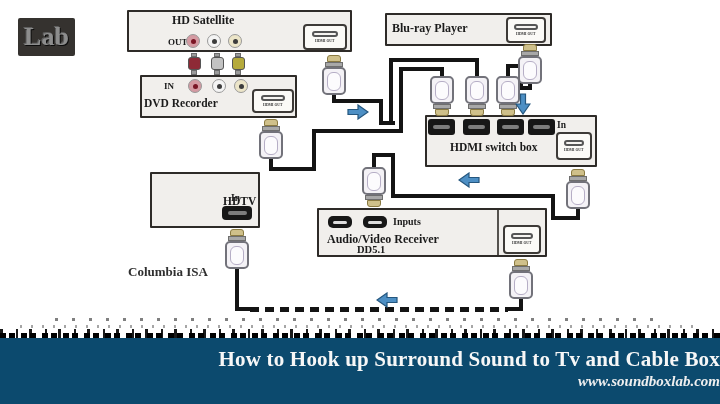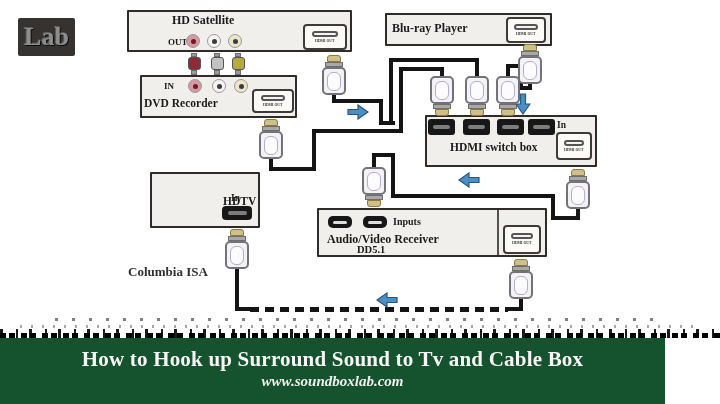--- a/index.html
+++ b/index.html
@@ -48,21 +48,21 @@
   .credit{position:absolute;left:128px;top:264px;font-weight:bold;font-size:13px;color:#2f2f2f;line-height:15px;}
   
   .noise1{position:absolute;left:55px;top:318px;width:610px;height:3px;opacity:.5;
     background:repeating-linear-gradient(90deg,#000 0 3px,rgba(0,0,0,0) 3px 17px);}
   .noise2{position:absolute;left:20px;top:325px;width:680px;height:3px;opacity:.35;
     background:repeating-linear-gradient(90deg,#000 0 2px,rgba(0,0,0,0) 2px 11px);}
   .torn1{position:absolute;left:0;top:329px;width:720px;height:9px;opacity:.9;
     background:repeating-linear-gradient(90deg,#000 0 3px,rgba(0,0,0,0) 3px 16px,#000 16px 18px,rgba(0,0,0,0) 18px 29px);}
   .torn2{position:absolute;left:0;top:333px;width:720px;height:5px;
     background:repeating-linear-gradient(90deg,#000 0 6px,rgba(0,0,0,0) 6px 9px,#000 9px 15px,rgba(0,0,0,0) 15px 21px);}
-  #footer{position:absolute;left:0;top:338px;width:665px;height:66px;background:#14532d;text-align:center;}
+  #footer{position:absolute;left:0;top:338px;width:720px;height:66px;background:#0c4a6e;text-align:right;}
   #footer .title{margin-top:9px;font-size:21px;font-weight:bold;color:#f7f7f7;letter-spacing:.2px;}
   #footer .url{margin-top:1px;font-size:15px;font-weight:bold;font-style:italic;color:#efefef;}
   .divline{position:absolute;background:#55524e;}
 </style>
 </head>
 <body>
 
 <div id="stage">
 
   <div id="logo">

